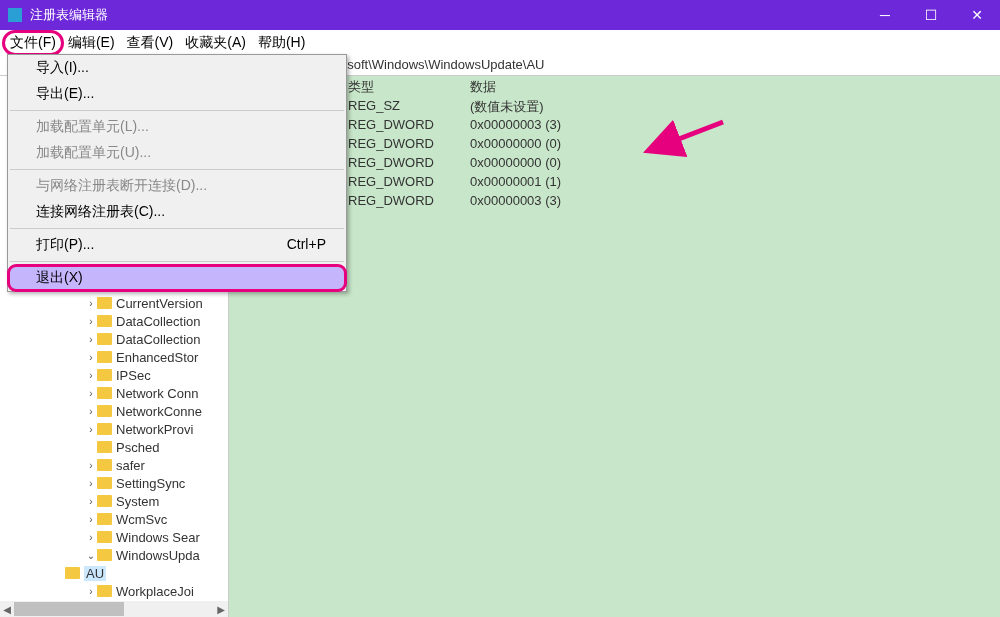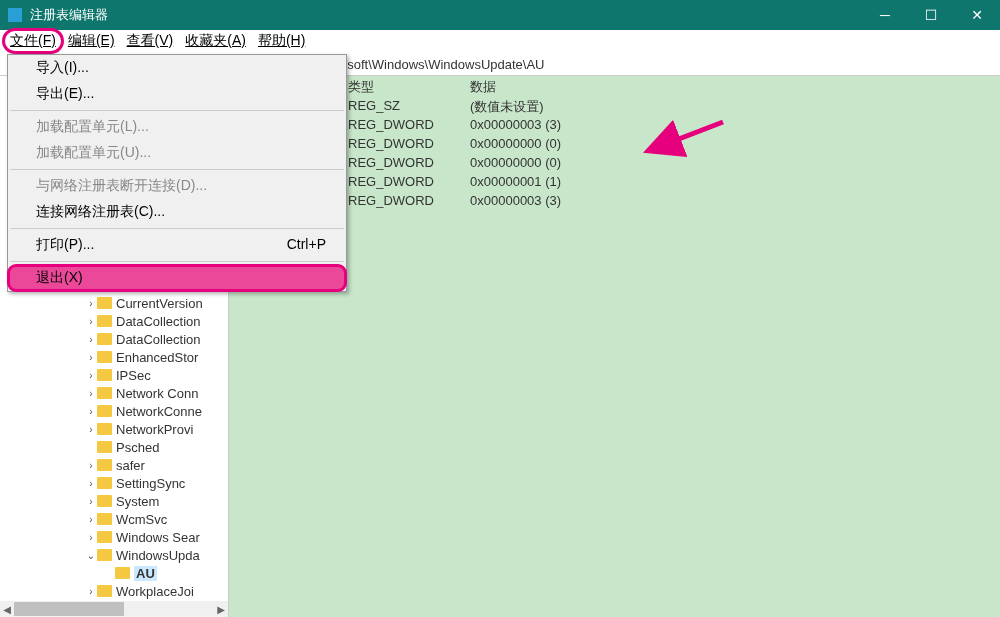--- a/index.html
+++ b/index.html
@@ -1,23 +1,23 @@
 <!DOCTYPE html>
 <html><head>
 <meta charset="utf-8">
 <style>
 * { margin: 0; padding: 0; box-sizing: border-box; font-family: "Microsoft YaHei", "Segoe UI", sans-serif; }
 body { width: 1000px; height: 617px; overflow: hidden; background: #fff; }
 
-.titlebar { height: 30px; background: #0f766e; display: flex; align-items: center; color: #fff; font-size: 13px; padding-left: 8px; }
+.titlebar { height: 30px; background: #6d28d9; display: flex; align-items: center; color: #fff; font-size: 13px; padding-left: 8px; }
 .titlebar .app-icon { width: 14px; height: 14px; background: #2a9fd6; margin-right: 8px; display: inline-block; }
 .titlebar .spacer { flex: 1; }
 .titlebar .win-btn { width: 46px; height: 30px; display: flex; align-items: center; justify-content: center; color: #fff; font-size: 14px; }
 
-.menubar { height: 24px; background: #fff; display: flex; align-items: flex-start; font-size: 14px; padding: 0 4px; position: relative; text-decoration: underline; }
+.menubar { height: 24px; background: #fff; display: flex; align-items: flex-end; font-size: 14px; padding: 0 4px; position: relative; }
 .menubar .menu-item { padding: 2px 6px; cursor: default; }
 .menubar .menu-item.highlighted { outline: 3px solid #e6007e; border-radius: 12px; outline-offset: -1px; }
 
 .address-bar { height: 22px; border-bottom: 1px solid #ccc; padding-left: 340px; font-size: 13px; display: flex; align-items: center; color: #333; }
 
 .content { display: flex; height: calc(617px - 30px - 24px - 22px); }
 
 .tree-panel { width: 229px; border-right: 1px solid #ccc; overflow: hidden; position: relative; background: #fff; }
 .tree-inner { padding-top: 200px; font-size: 13px; color: #333; }
 .tree-row { height: 18px; display: flex; align-items: center; white-space: nowrap; }
@@ -35,21 +35,21 @@
 .col-type { width: 122px; }
 .col-data { width: 200px; }
 .list-rows { font-size: 13px; color: #333; }
 .list-row { height: 19px; display: flex; align-items: flex-start; margin-left: 115px; }
 .list-row .col { padding-left: 4px; }
 
 .dropdown-menu { position: absolute; top: 54px; left: 7px; width: 340px; background: #f0f0f0; border: 1px solid #999; box-shadow: 2px 2px 4px rgba(0,0,0,0.3); font-size: 14px; z-index: 100; text-align: center; }
 .dropdown-menu .mi { padding: 4px 20px 4px 28px; display: flex; color: #000; cursor: default; }
 .dropdown-menu .mi.disabled { color: #888; }
 .dropdown-menu .mi .shortcut { margin-left: auto; }
-.dropdown-menu .mi.selected { background: #ec4899; }
+.dropdown-menu .mi.selected { background: #c4b5fd; }
 .dropdown-menu .mi.exit-highlight { outline: 3px solid #e6007e; border-radius: 8px; outline-offset: -2px; }
 .dropdown-menu .sep { height: 1px; background: #ccc; margin: 3px 2px; }
 
 .arrow-annotation { position: absolute; top: 112px; left: 663px; z-index: 50; pointer-events: none; }
 .arrow-annotation svg { overflow: visible; }
 </style>
 </head>
 <body>
 
 <div class="titlebar">
@@ -149,21 +149,21 @@
         <div class="tree-row" style="padding-left: 85px;">
           <span class="expander">›</span>
           <span class="folder-icon"></span>
           <span>Windows Sear</span>
         </div>
         <div class="tree-row" style="padding-left: 85px;">
           <span class="expander">⌄</span>
           <span class="folder-icon"></span>
           <span>WindowsUpda</span>
         </div>
-        <div class="tree-row selected" style="padding-left: 103px; font-weight: bold;">
+        <div class="tree-row selected" style="padding-left: 53px;">
           <span class="expander"></span>
           <span class="folder-icon"></span>
           <span class="label-bg">AU</span>
         </div>
         <div class="tree-row" style="padding-left: 85px;">
           <span class="expander">›</span>
           <span class="folder-icon"></span>
           <span>WorkplaceJoi</span>
         </div>
       </div>

